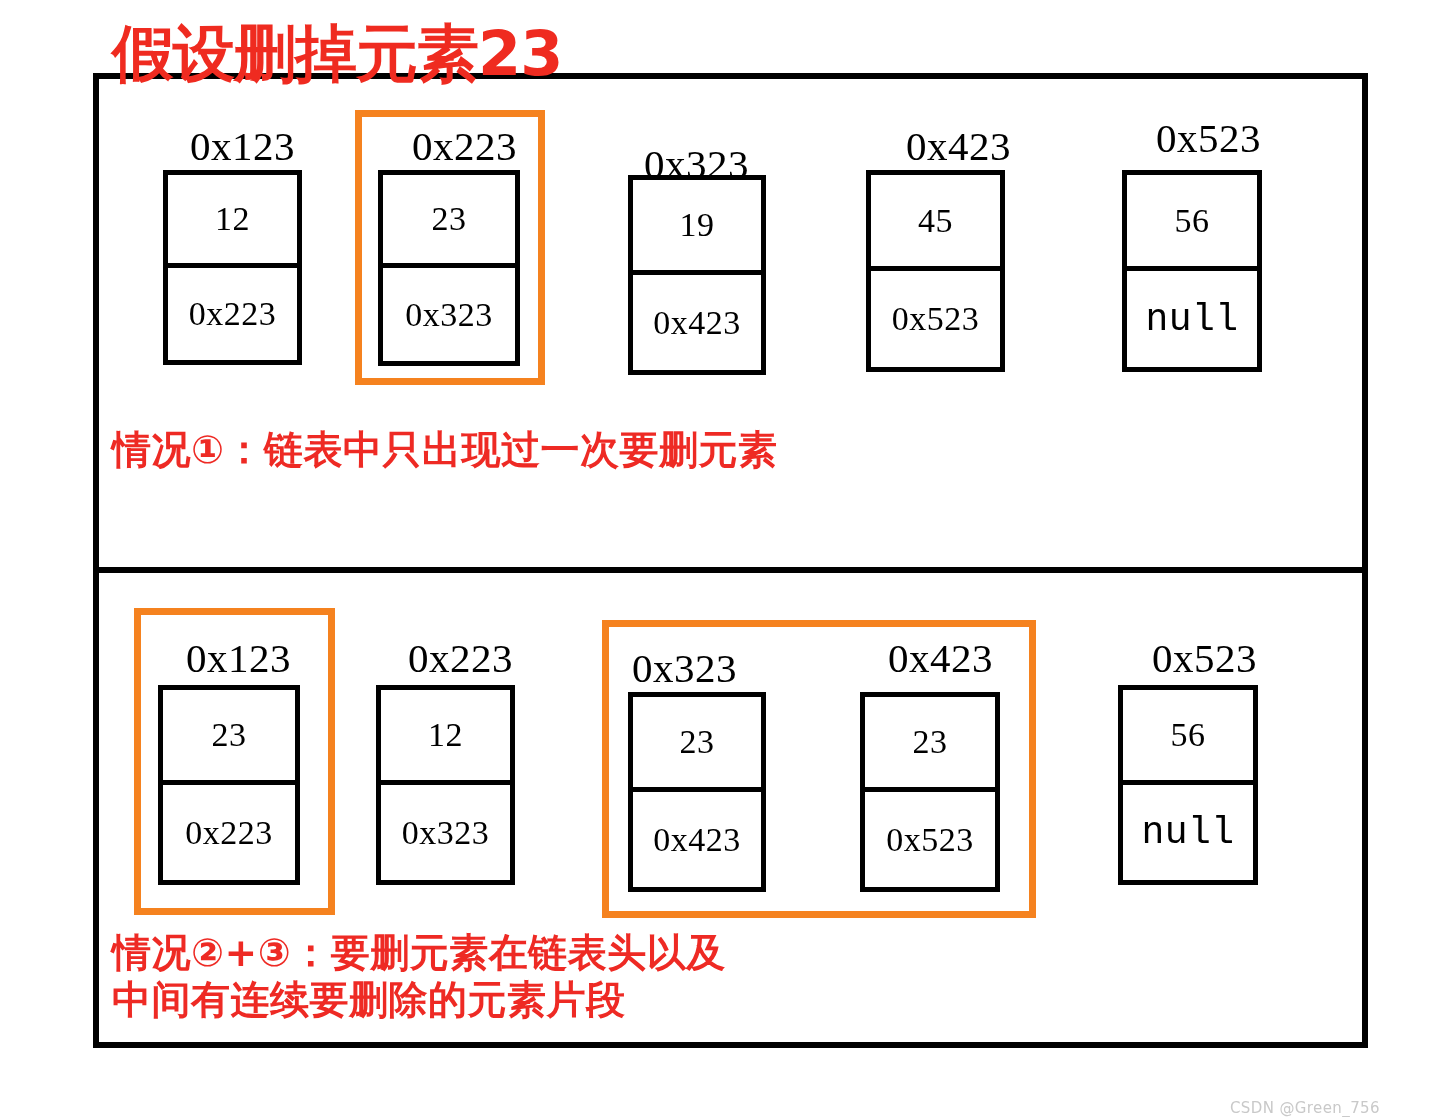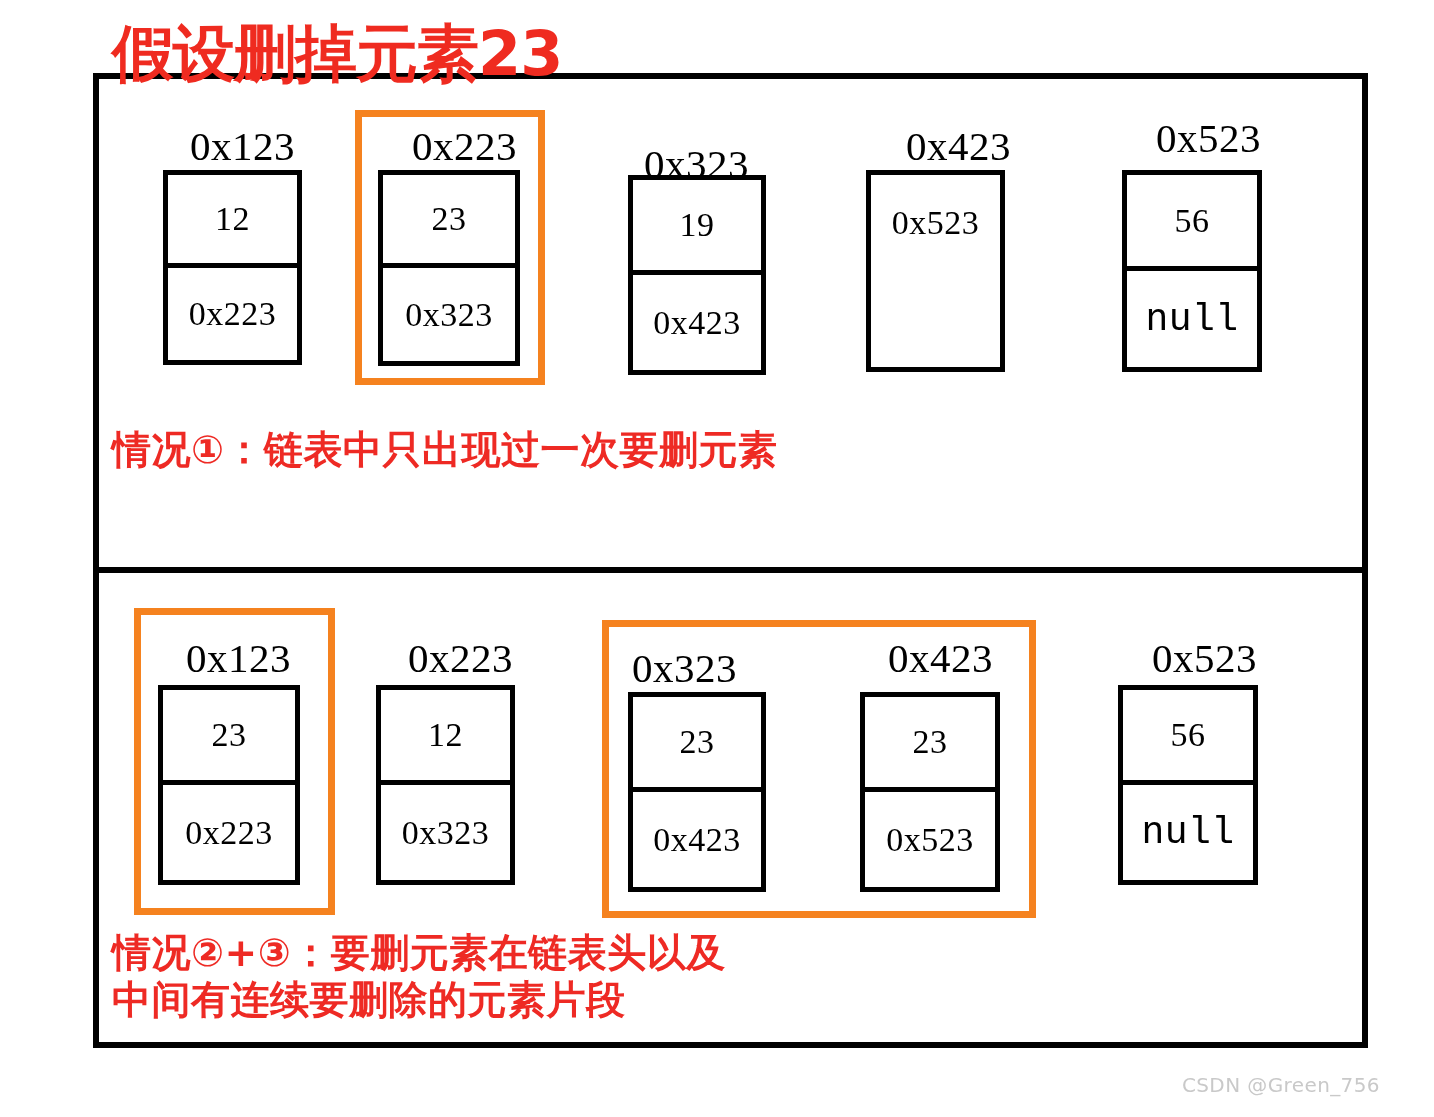--- a/index.html
+++ b/index.html
@@ -104,23 +104,23 @@
     line-height: 1.28;
     color: #ee2a24;
     white-space: pre;
     letter-spacing: 0.5px;
   }
 
   
   .watermark {
     position: absolute;
     right: 16px;
-    bottom: 20px;
+    bottom: 0;
     font-family: "DejaVu Sans", "Liberation Sans", sans-serif;
-    font-size: 20px;
+    font-size: 15px;
     color: #c9c9c9;
     letter-spacing: 0.4px;
     margin-top: 15px;
   }
 </style>
 </head>
 <body>
 
 <div id="canvas">
 
@@ -144,20 +144,21 @@
   </div>
 
   <div class="addr-label" style="left:644px; top:140px;">0x323</div>
   <div class="node" style="left:628px; top:175px; width:138px; height:200px;">
     <div class="cell top">19</div>
     <div class="cell">0x423</div>
   </div>
 
   <div class="addr-label" style="left:906px; top:122px;">0x423</div>
   <div class="node" style="left:866px; top:170px; width:139px; height:202px;">
+    <div class="cell top">45</div>
     <div class="cell">0x523</div>
   </div>
 
   <div class="addr-label" style="left:1156px; top:114px;">0x523</div>
   <div class="node" style="left:1122px; top:170px; width:140px; height:202px;">
     <div class="cell top">56</div>
     <div class="cell mono">null</div>
   </div>
 
   <div class="caption" style="left:112px; top:425px;">情况①：链表中只出现过一次要删元素</div>

